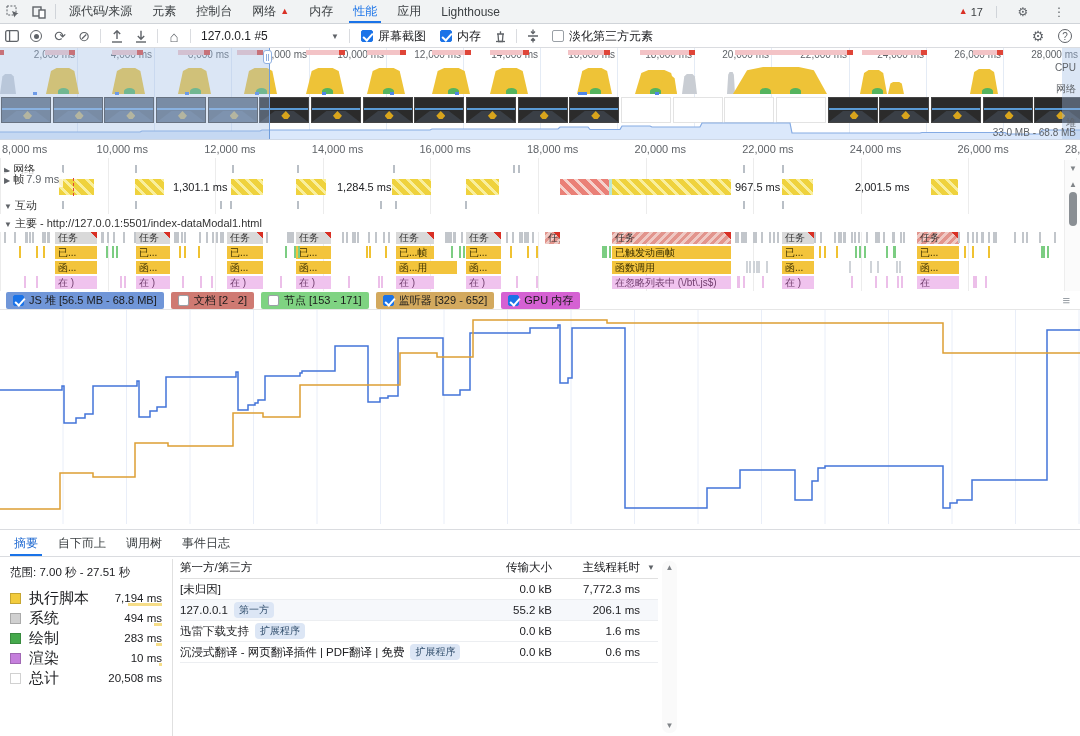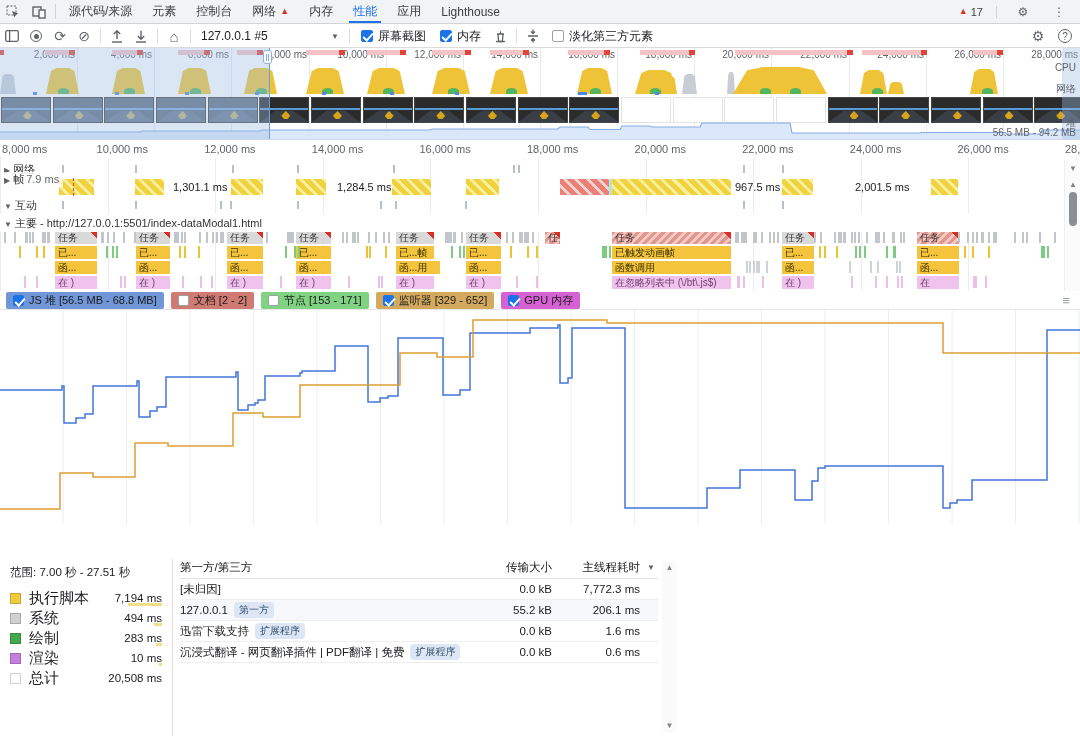--- a/index.html
+++ b/index.html
@@ -450,21 +450,21 @@
         <div class="dimover" style="left: 0px; width: 270px; border-right: 1px solid rgb(111, 157, 219);"></div>
         <div class="dimover" style="left: 1062px; width: 18px;"></div>
         <div class="sel-handle" style="left: 263px;">
           <i></i>
           <i></i>
         </div>
       </div>
     <div class="cpu-lane-label" style="top:14px">CPU</div>
     <div class="cpu-lane-label" style="top:34px">网络</div>
     <div class="cpu-lane-label" style="top:68px;z-index:6">堆</div>
-    <div class="cpu-lane-label" style="top:79px;z-index:6">56.5 MB - 94.2 MB</div>
+    <div class="cpu-lane-label" style="top:79px;z-index:6">33.0 MB - 68.8 MB</div>
   </div>
 
   <div id="flame">
     <div id="fl-content">
         <div class="fl-grid" style="left: 0px;"></div>
         <div class="fl-tick" style="left: 2px;">8,000 ms</div>
         <div class="fl-grid" style="left: 107.6px;"></div>
         <div class="fl-tick" style="left: 96.6px;">10,000 ms</div>
         <div class="fl-grid" style="left: 215.2px;"></div>
         <div class="fl-tick" style="left: 204.2px;">12,000 ms</div>
@@ -530,21 +530,21 @@
         <div class="taskbar" style="left: 227px; width: 36px; top: 91px;">任务<div class="corner"></div></div>
         <div class="ybar" style="left: 227px; width: 36px; top: 106px;">已...</div>
         <div class="ybar" style="left: 227px; width: 36px; top: 121px;">函...</div>
         <div class="pbar" style="left: 227px; width: 36px; top: 136px;">在 )</div>
         <div class="taskbar" style="left: 296px; width: 35px; top: 91px;">任务<div class="corner"></div></div>
         <div class="ybar" style="left: 296px; width: 35px; top: 106px;">已...</div>
         <div class="ybar" style="left: 296px; width: 35px; top: 121px;">函...</div>
         <div class="pbar" style="left: 296px; width: 35px; top: 136px;">在 )</div>
         <div class="taskbar" style="left: 396px; width: 38px; top: 91px;">任务<div class="corner"></div></div>
         <div class="ybar" style="left: 396px; width: 38px; top: 106px;">已...帧</div>
-        <div class="ybar" style="left: 396px; width: 44px; top: 121px;">函...用</div>
+        <div class="ybar" style="left: 396px; width: 61px; top: 121px;">函...用</div>
         <div class="pbar" style="left: 396px; width: 38px; top: 136px;">在 )</div>
         <div class="taskbar" style="left: 466px; width: 35px; top: 91px;">任务<div class="corner"></div></div>
         <div class="ybar" style="left: 466px; width: 35px; top: 106px;">已...</div>
         <div class="ybar" style="left: 466px; width: 35px; top: 121px;">函...</div>
         <div class="pbar" style="left: 466px; width: 35px; top: 136px;">在 )</div>
         <div class="taskbar redhatch" style="left: 545px; width: 15px; top: 91px;">任务<div class="corner"></div></div>
         <div class="taskbar redhatch" style="left: 612px; width: 119px; top: 91px;">任务<div class="corner"></div></div>
         <div class="ybar" style="left: 612px; width: 119px; top: 106px;">已触发动画帧</div>
         <div class="ybar" style="left: 612px; width: 119px; top: 121px;">函数调用</div>
         <div class="pbar" style="left: 612px; width: 119px; top: 136px;">在忽略列表中 (\/bt\.js$)</div>
@@ -802,20 +802,26 @@
         <line x1="761.5" y1="0" x2="761.5" y2="214" stroke="#e9eef8" stroke-width="1"></line>
         <line x1="825" y1="0" x2="825" y2="214" stroke="#e9eef8" stroke-width="1"></line>
         <line x1="888.5" y1="0" x2="888.5" y2="214" stroke="#e9eef8" stroke-width="1"></line>
         <line x1="952" y1="0" x2="952" y2="214" stroke="#e9eef8" stroke-width="1"></line>
         <line x1="1015.5" y1="0" x2="1015.5" y2="214" stroke="#e9eef8" stroke-width="1"></line>
         <line x1="1079" y1="0" x2="1079" y2="214" stroke="#e9eef8" stroke-width="1"></line>
         <polyline points="0,80 62,80 62,76 64,76 64,113 76,113 76,108 85,108 85,104 93,104 93,76 137,76 137,71 139,71 139,107 150,107 150,101 157,101 157,97 166,97 166,67 236,67 236,62 238,62 238,100 248,100 248,95 255,95 255,93 258,93 258,90 265,90 265,66 300,66 300,63 302,63 302,61 335,61 335,36 368,36 368,92 380,92 380,88 388,88 388,86 398,86 398,28 443,28 443,85 460,85 460,80 470,80 470,23 530,23 530,18 558,18 558,15 560,15 560,73 568,73 568,68 572,68 572,18 625,18 625,198 707,198 707,178 740,178 740,160 795,160 795,190 812,190 812,171 818,171 818,158 825,158 825,156 943,156 943,198 950,198 950,193 957,193 957,190 972,190 972,170 1047,170 1047,20 1080,20" fill="none" stroke="#4374d9" stroke-width="1.5" stroke-linejoin="miter"></polyline>
         <polyline points="0,199 60,199 60,163 93,163 93,167 135,167 135,133 168,133 168,136 233,136 233,103 263,103 263,107 300,107 300,75 400,75 400,43 437,43 437,47 473,47 473,10 607,10 607,13 943,13 943,43 1080,43" fill="none" stroke="#dd9f33" stroke-width="1.5" stroke-linejoin="miter"></polyline>
       </svg></div>
 
+  <div id="btm-tabs">
+      <div class="btab active">摘要</div>
+      <div class="btab">自下而上</div>
+      <div class="btab">调用树</div>
+      <div class="btab">事件日志</div>
+    </div>
 
   <div id="btm">
     <div id="sum-left">
       <div id="sum-range">范围:  7.00 秒 - 27.51 秒</div>
       <div id="sum-rows" style="margin-top:8px">
           <div class="sumrow">
             <span class="sw" style="background: rgb(242, 203, 61);"></span>
             <span class="sumlbl">执行脚本</span>
             <span class="sumval">7,194 ms<span class="minibar" style="width: 34px;"></span></span>
           </div>

